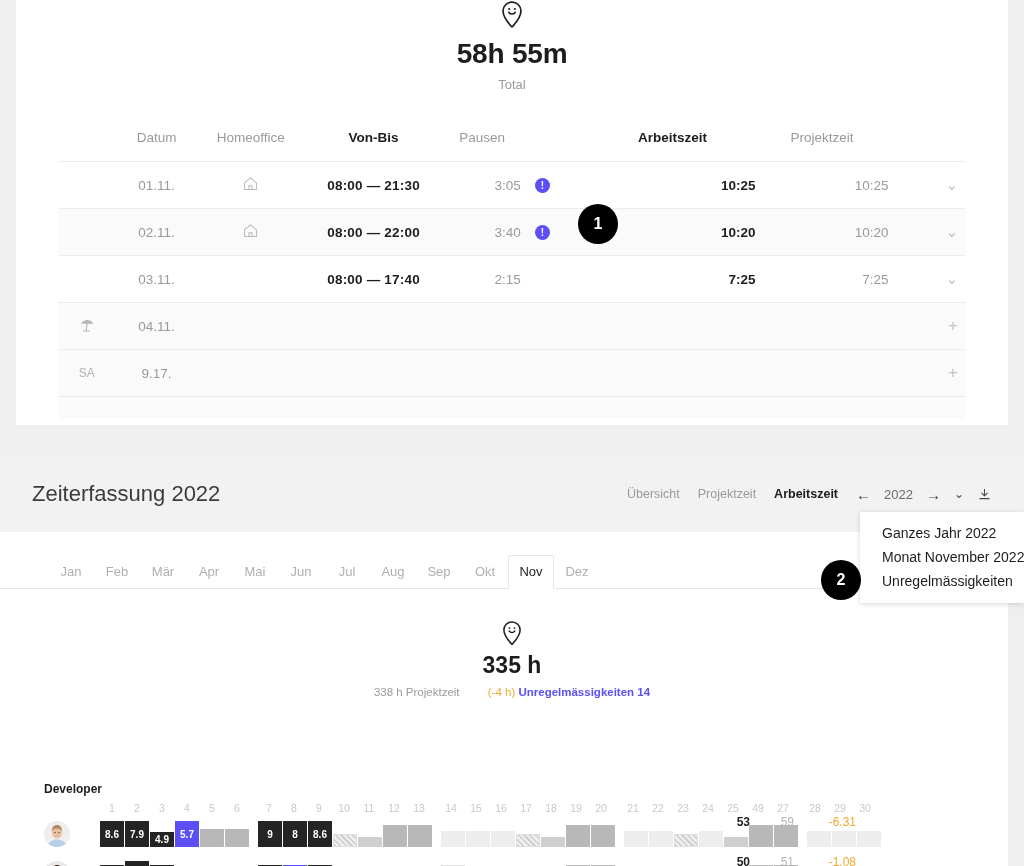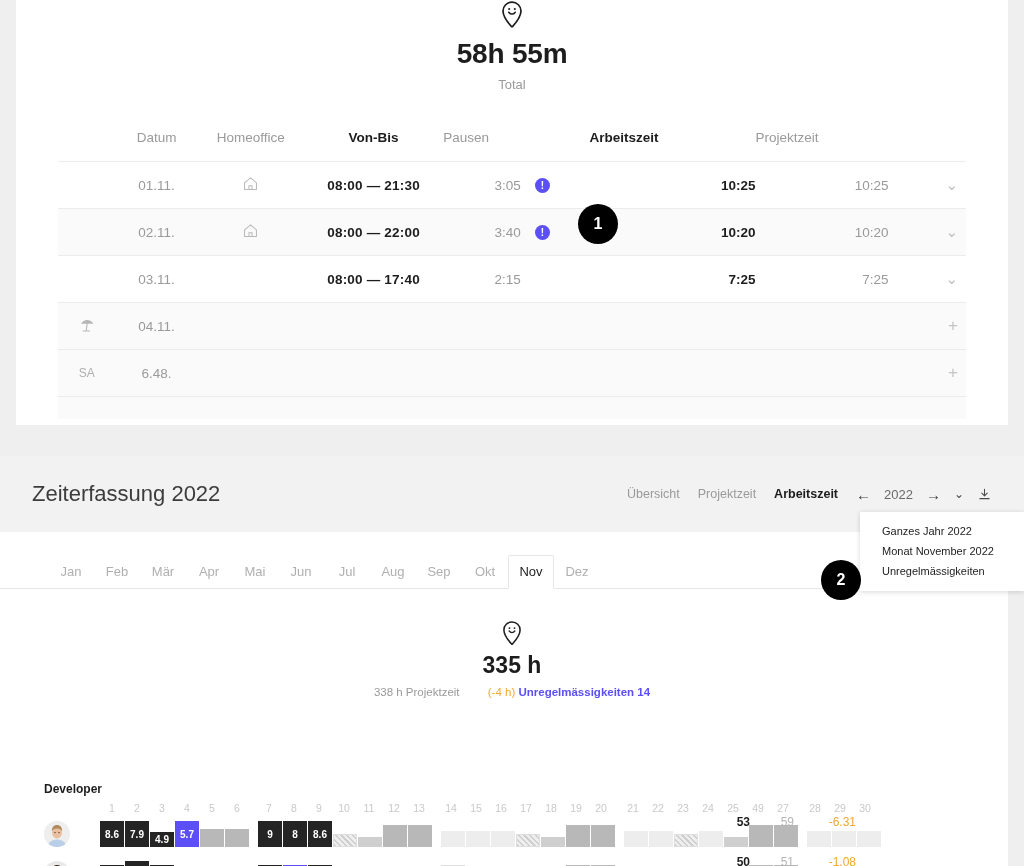--- a/index.html
+++ b/index.html
@@ -23,21 +23,21 @@
     font-size: 28px; font-weight: bold; color: #1d1d1d; letter-spacing: -0.2px;
   }
   .summary-label { font-size: 13px; color: #9a9a9a; margin-top: 7px; }
 
   .tt-table { width: 908px; margin: 38px auto 0; border-collapse: collapse; }
   .tt-table th {
     font-size: 13.5px; font-weight: normal; color: #9a9a9a;
     padding: 0 0 16px 0; text-align: center; white-space: nowrap;
   }
   .tt-table th.b { color: #1d1d1d; font-weight: bold; }
-  .tt-table th.r { text-align: left; }
+  .tt-table th.r { text-align: center; }
   .tt-table tr.row { height: 47px; border-top: 1px solid #ececec; }
   .tt-table tr.alt { background: #fafafa; }
   .tt-table tr.grey { background: #fafafa; }
   .tt-table td {
     font-size: 13.5px; color: #9a9a9a; text-align: center; vertical-align: middle;
   }
   td.c-date { width: 74px; text-align: center; }
   td.c-wd { width: 52px; text-align: center; font-size: 12px; color: #b0b0b0; }
   td.c-home { width: 96px; }
   td.c-vonbis { width: 126px; color: #1d1d1d; font-weight: bold; letter-spacing: .2px; }
@@ -82,21 +82,21 @@
   .yearnav { display: flex; align-items: center; gap: 13px; color: #4a4a4a; font-size: 13px; }
   .yearnav .arr { font-size: 15px; color: #3c3c3c; }
   .yearnav .yr { color: #6a6a6a; font-size: 13px; }
 
   .dropdown {
     position: absolute; right: 0px; top: 56px; width: 164px;
     background: #fff; box-shadow: 0 1px 5px rgba(0,0,0,0.16);
     padding: 9px 0 10px; z-index: 30;
   }
   .dropdown .item {
-    font-size: 11px; color: #1d1d1d; padding: 4px 0 4px 22px; white-space: nowrap;
+    font-size: 14px; color: #1d1d1d; padding: 4px 0 4px 22px; white-space: nowrap;
   }
 
   .bp-body { position: relative; background: #fff; height: 334px; }
   .tabs {
     display: flex; align-items: flex-end; height: 40px;
     padding-left: 48px; border-bottom: 1px solid #e6e6e6;
     position: relative; top: 17px;
   }
   .tab {
     font-size: 13px; color: #b0b0b0; padding: 8px 0 9px; width: 46px;
@@ -261,21 +261,21 @@
           <td class="c-vonbis"></td>
           <td class="c-pause"></td>
           <td class="c-warn"></td>
           <td class="c-arbeit"></td>
           <td class="c-projekt"></td>
           <td class="c-chev"><span class="plus">+</span></td>
         </tr>
 
         <tr class="row grey">
           <td class="c-wd">SA</td>
-          <td class="c-date">6.48.</td>
+          <td class="c-date">9.17.</td>
           <td class="c-home"></td>
           <td class="c-vonbis"></td>
           <td class="c-pause"></td>
           <td class="c-warn"></td>
           <td class="c-arbeit"></td>
           <td class="c-projekt"></td>
           <td class="c-chev"><span class="plus">+</span></td>
         </tr>
 
         <tr class="row grey" style="height:22px">

